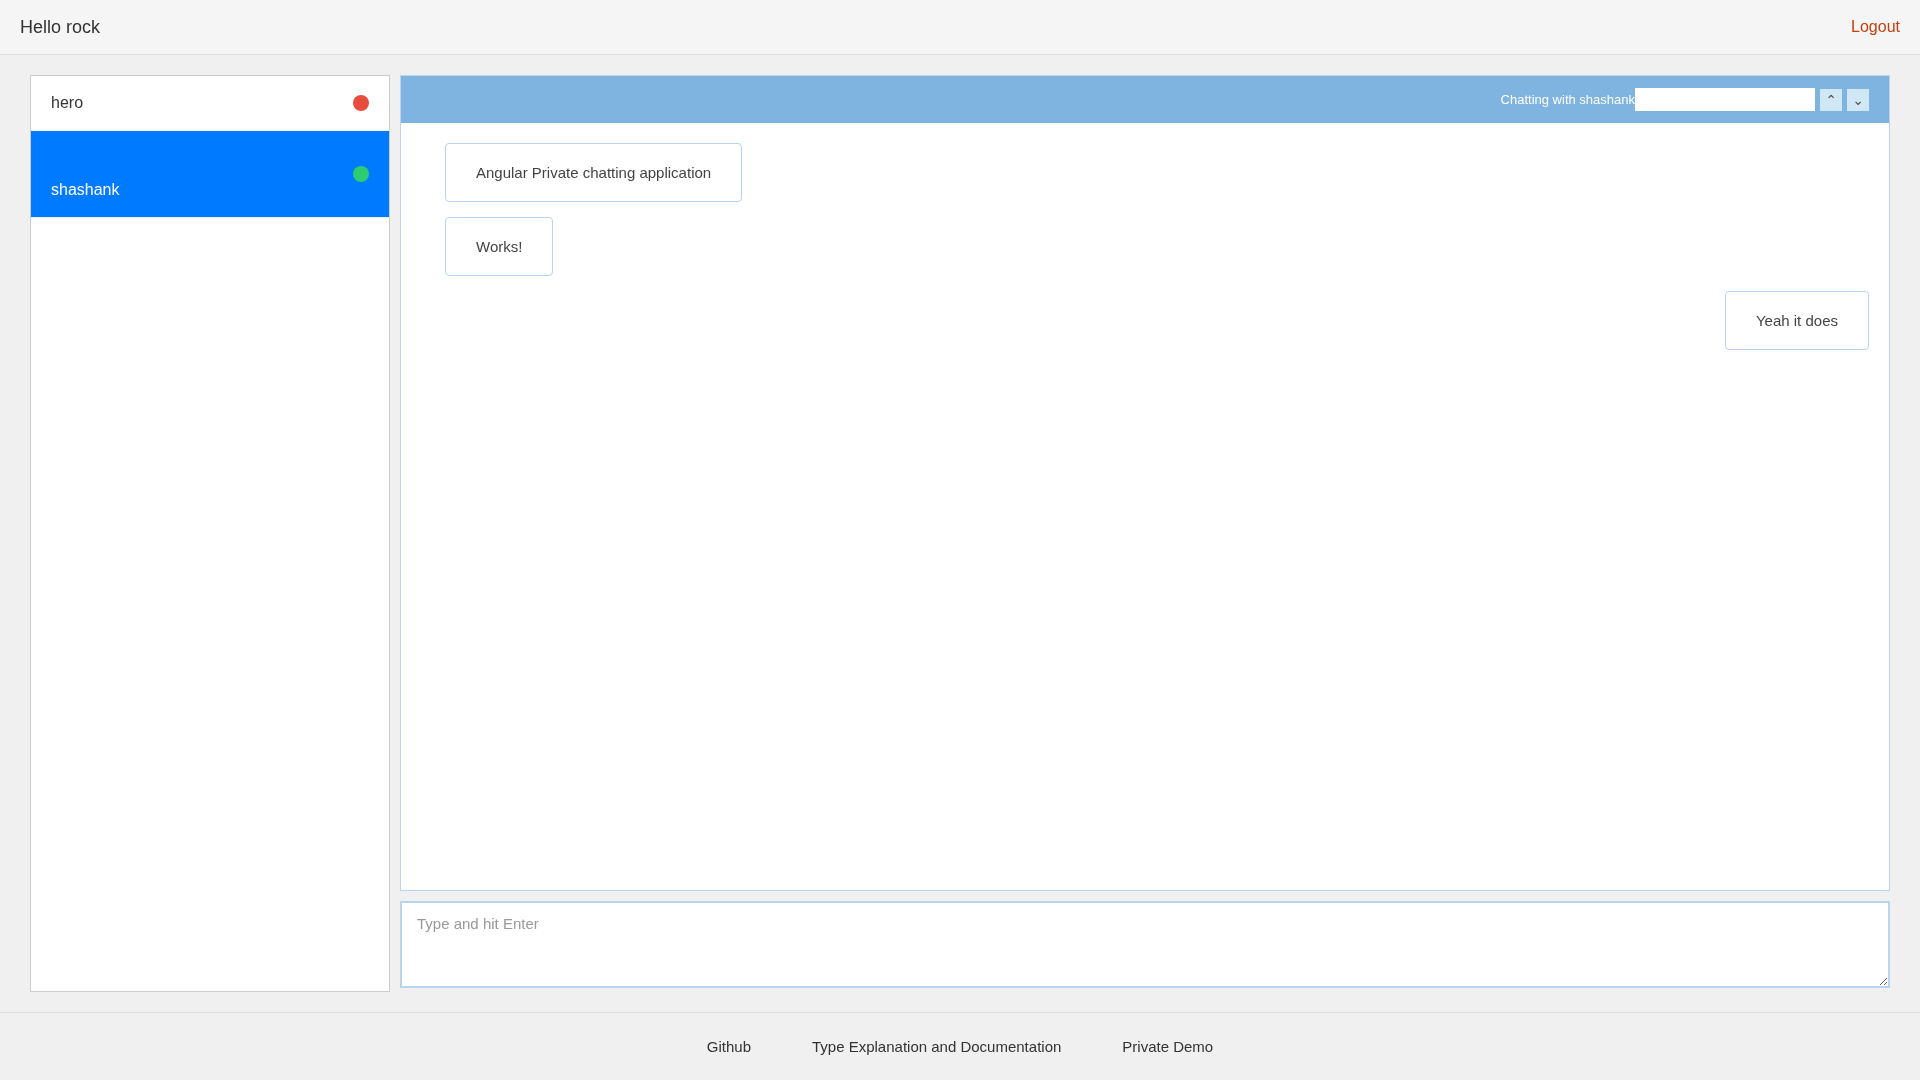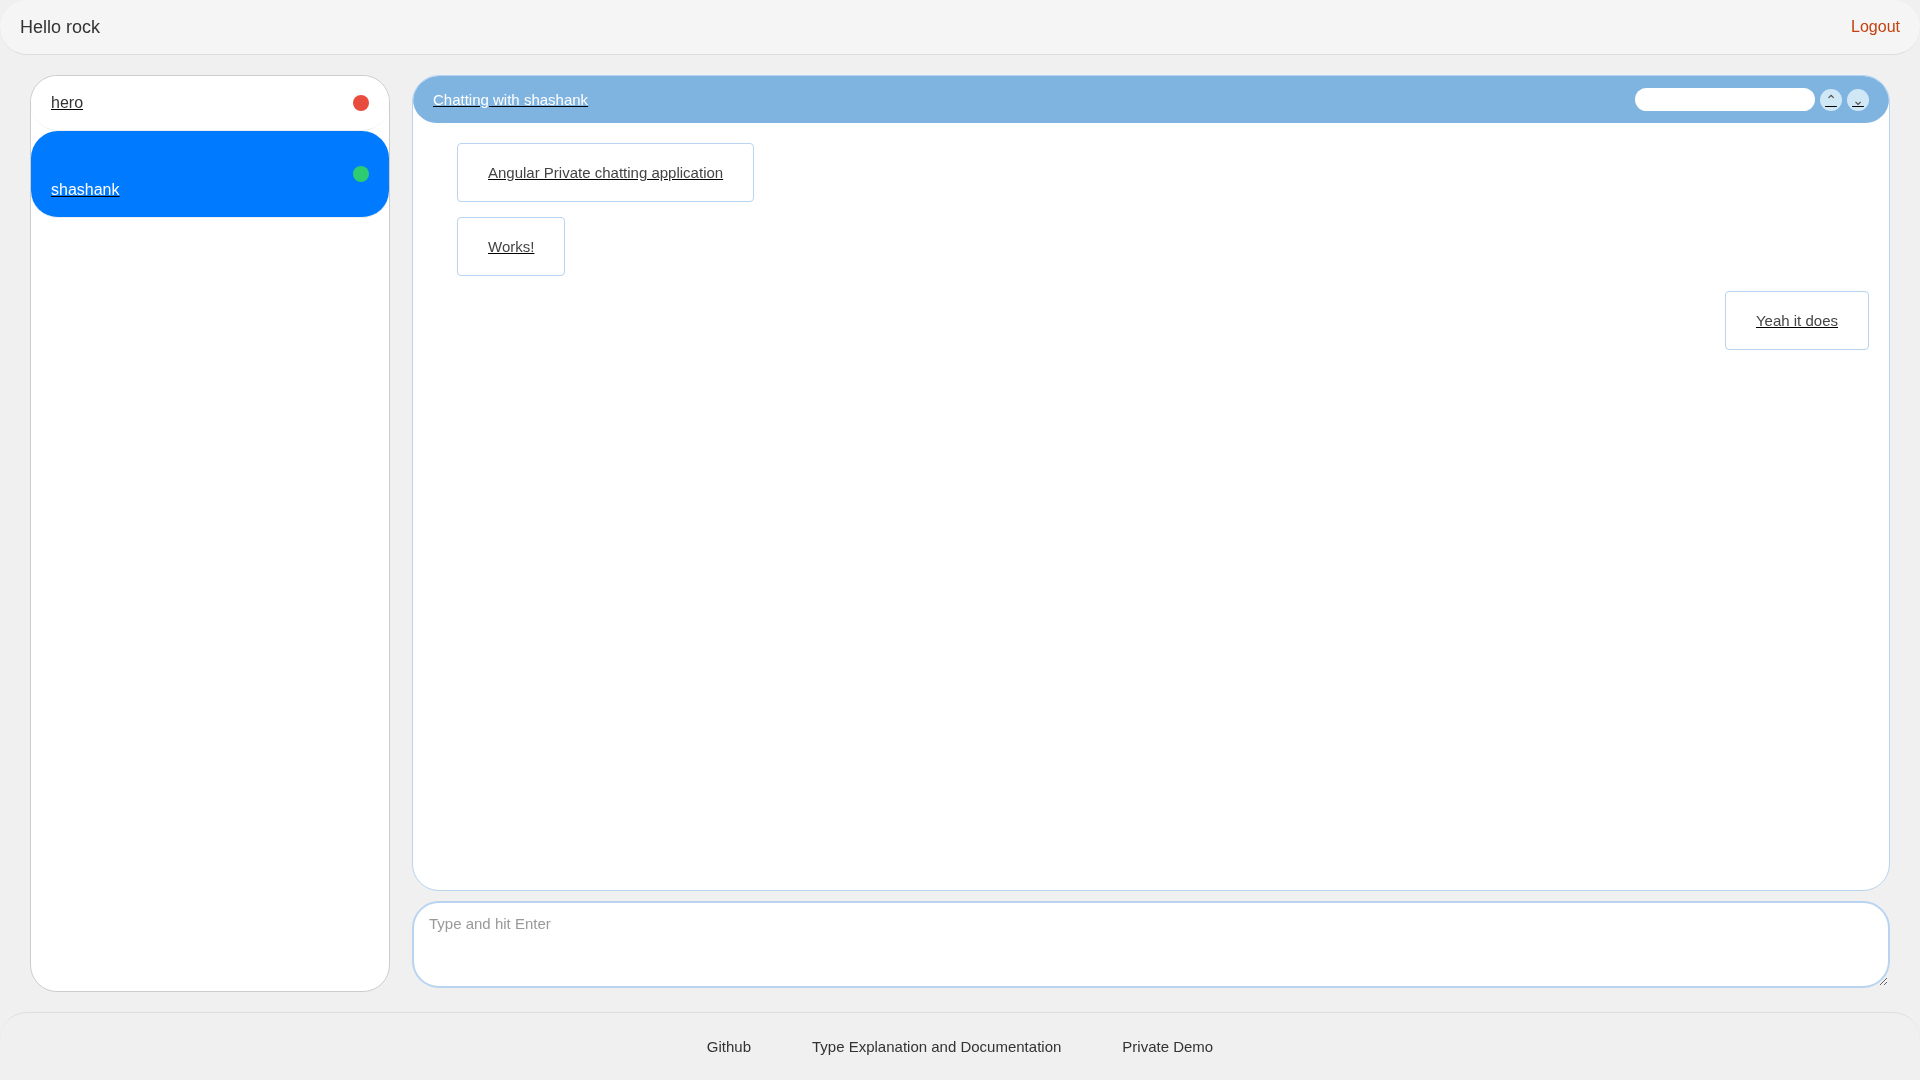--- a/index.html
+++ b/index.html
@@ -1,19 +1,18 @@
 <!DOCTYPE html>
 <html><head>
   <meta charset="utf-8">
   <style>
     * {
       box-sizing: border-box;
       margin: 0;
       padding: 0;
-      border-radius: 27px;
     }
 
     body {
       font-family: Arial, sans-serif;
       background-color: #f0f0f0;
       min-height: 1080px;
       display: flex;
       flex-direction: column;
     }
 
@@ -40,22 +39,21 @@
       font-size: 16px;
       color: #c2410c;
       cursor: pointer;
     }
 
     
     .main-content {
       display: flex;
       flex: 1;
       padding: 20px 30px;
-      gap: 12px;
-      text-decoration: underline;
+      gap: 0;
     }
 
     
     .user-list {
       width: 360px;
       flex-shrink: 0;
       background-color: #fff;
       border: 1px solid #ccc;
     }
 
@@ -118,23 +116,23 @@
       background-color: #7fb3e0;
       padding: 12px 20px;
       display: flex;
       align-items: center;
       justify-content: space-between;
       min-height: 45px;
     }
 
     .chat-header-title {
       color: #fff;
-      font-size: 15px;
-      flex: 1;
-      text-align: left;
+      font-size: 13px;
+      flex: 1;
+      text-align: right;
     }
 
     .chat-header-input {
       background: #fff;
       border: none;
       padding: 4px 8px;
       width: 180px;
       font-size: 13px;
     }
 

